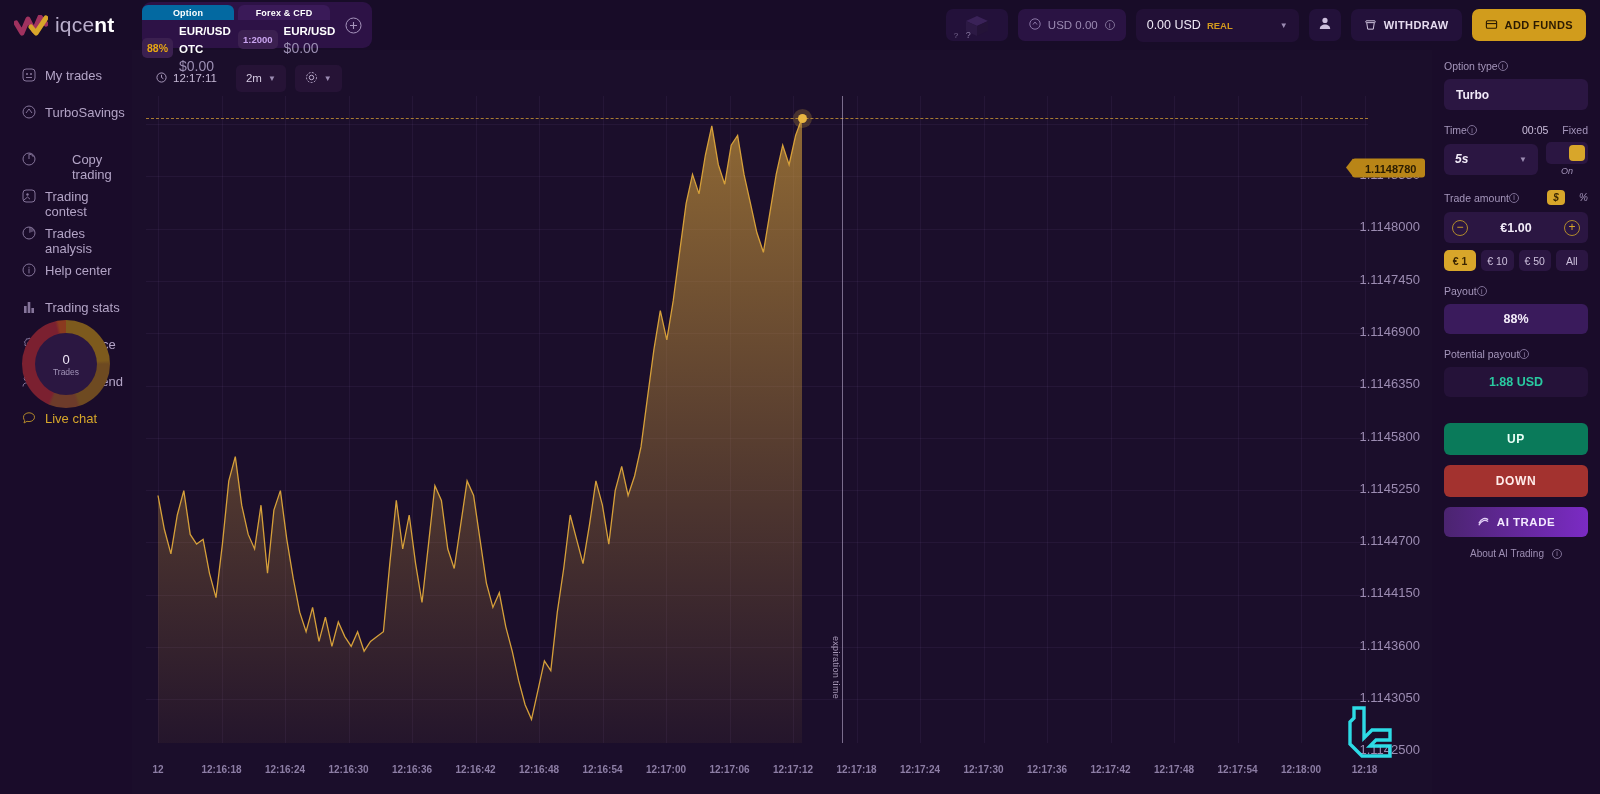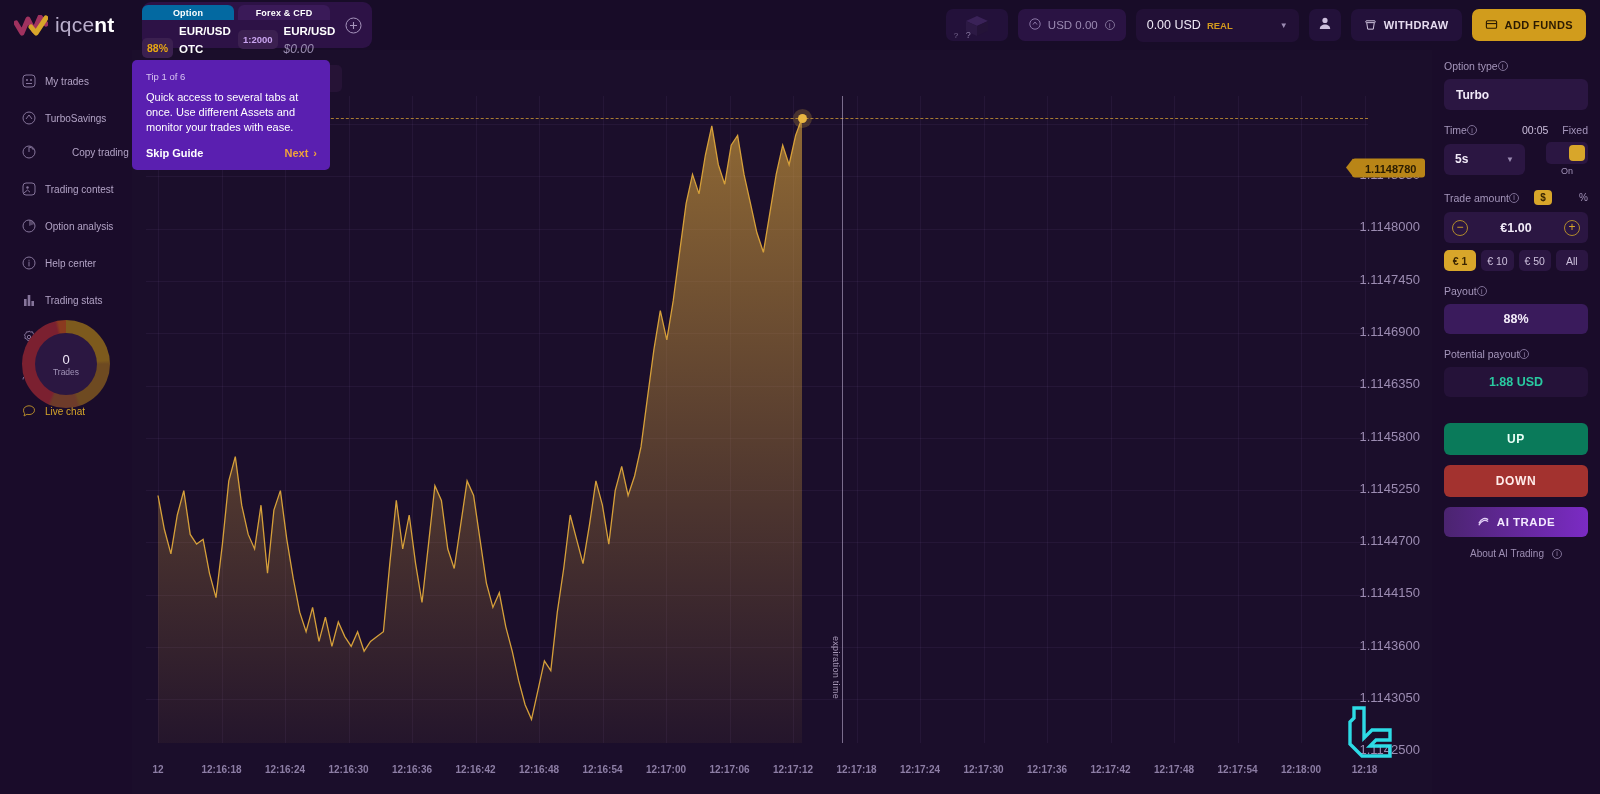--- a/index.html
+++ b/index.html
@@ -27,21 +27,21 @@
   .asset-pill { position: absolute; top: 2px; left: 0; width: 92px; height: 15px;
         border-radius: 6px 6px 0 0; font-size: 9px; display:flex; align-items:center;
         justify-content:center; color: #fff; font-weight: 700; letter-spacing:.2px;}
   .asset-pill.opt { background: #0369a1; }
   .asset-pill.fx  { background: #3a1a58; }
   .asset-body { position: absolute; top: 18px; left: 0; display: flex; align-items: center; gap: 6px; }
   .asset-badge { font-size: 10.5px; font-weight: 700; padding: 4px 5px; border-radius: 5px; }
   .badge-yellow { color: #e8a713; background: #3b2050; }
   .badge-violet { color: #c9a4ef; background: #3b2050; font-size: 9.5px; }
   .asset-name { font-size: 11.5px; font-weight: 700; color: #fff; line-height: 13px; }
-  .asset-sub { font-size: 12px; color: #9c8fb3; line-height: 12px; font-style: italic; }
+  .asset-sub { font-size: 14px; color: #9c8fb3; line-height: 12px; }
   .asset-add { width: 26px; height: 26px; display:flex; align-items:center; justify-content:center;
                color:#b7a8cc; font-size: 17px; margin-left: 6px; }
 
   .topbar-right { margin-left: auto; display: flex; align-items: center; gap: 10px; padding-right: 14px; }
   .gift-box { width: 62px; height: 32px; background: #23113a; border-radius: 7px;
               display:flex; align-items:center; justify-content:center; position: relative; }
   .usd-chip { height: 32px; background: #2a1343; border-radius: 7px; display: flex;
               align-items: center; gap: 7px; padding: 0 11px; font-size: 11.5px; color: #9b8bb2; }
   .bal-select { height: 33px; width: 163px; background: #221036; border-radius: 7px;
                 display: flex; align-items: center; padding: 0 11px; font-size: 12.5px;
@@ -53,22 +53,22 @@
   .btn-withdraw { height: 32px; background: #23113a; border-radius: 7px; display:flex;
                   align-items:center; gap: 7px; padding: 0 13px; font-size: 11px;
                   color: #e6dcf0; letter-spacing: .4px; font-weight:600;}
   .btn-addfunds { height: 32px; background: #d19c1c; border-radius: 7px; display:flex;
                   align-items:center; gap: 7px; padding: 0 13px; font-size: 11px;
                   color: #2a1a02; letter-spacing: .4px; font-weight: 700; }
 
   
   .sidebar { position: absolute; left: 0; top: 50px; width: 132px; height: 744px;
              background: #1a0c2a; z-index: 30; padding-top: 4px; }
-  .side-item { display: flex; align-items: center; gap: 9px; height: 26px;
-               padding-left: 22px; font-size: 10px; color: #b3a4c6; margin-bottom: 0; }
+  .side-item { display: flex; align-items: flex-start; gap: 9px; height: 26px;
+               padding-left: 22px; font-size: 13px; color: #b3a4c6; margin-bottom: 0; }
   .side-item .ico { width: 14px; height: 14px; flex: none; opacity: .8; }
   .side-item.active { color: #d6a62a; }
   .side-spacer { height: 14px; }
   .donut-wrap { position: absolute; left: 22px; top: 270px; width: 88px; height: 88px; }
   .donut { width: 88px; height: 88px; border-radius: 50%;
            background: conic-gradient(#7d5a1d 0deg 85deg, #6e4a21 90deg 160deg,
              #6d3b2a 165deg 200deg, #7b2030 205deg 345deg, #8a3a1f 350deg 360deg); }
   .donut-hole { position: absolute; left: 13px; top: 13px; width: 62px; height: 62px;
                 border-radius: 50%; background: #2b1741; display: flex; flex-direction: column;
                 align-items: center; justify-content: center; }
@@ -123,21 +123,21 @@
   
   .panel { position: absolute; right: 0; top: 50px; width: 168px; height: 744px;
            background: #1a0c2a; padding: 10px 12px 0 12px; }
   .p-label { font-size: 10.5px; color: #a596bb; display: flex; align-items: center; 
              margin-bottom: 7px; }
   .info-i { display: inline-flex; width: 10px; height: 10px; border-radius: 50%;
             border: 1px solid #7e6f95; color: #9c8cb2; font-size: 7px; align-items: center;
             justify-content: center; line-height: 1; }
   .p-box { height: 31px; background: #2b1642; border-radius: 6px; display: flex;
            align-items: center; padding: 0 12px; font-size: 12px; color: #f1eaf8; font-weight: 600; }
-  .row { display: flex; align-items: center; gap: 21px; }
+  .row { display: flex; align-items: center; gap: 8px; font-style: italic; }
   .time-row { display: flex; align-items: baseline; margin-bottom: 6px; }
   .time-val { margin-left: auto; font-size: 10.5px; color: #cbbedb; }
   .fixed-lbl { font-size: 10.5px; color: #a596bb; margin-left: 14px; }
   .sel-box { flex: 1; height: 31px; background: #2b1642; border-radius: 6px; display: flex;
              align-items: center; padding: 0 11px; font-size: 12px; color: #f1eaf8; font-weight: 600; }
   .toggle-wrap { width: 42px; text-align: center; }
   .toggle { width: 42px; height: 22px; background: #2b1642; border-radius: 5px; position: relative; }
   .toggle-knob { position: absolute; right: 3px; top: 3px; width: 16px; height: 16px;
                  background: #d8a62a; border-radius: 4px; }
   .toggle-on { font-size: 9px; color: #a596bb; margin-top: 2px; text-align: center; }
@@ -286,41 +286,41 @@
             </svg></span>
           <span>My trades</span>
         </div>
         <div class="side-item" style="margin-top: 11px;">
           <span class="ico"><svg width="14" height="14" viewBox="0 0 14 14" style="color:#a08fb6">
               <circle cx="7" cy="7" r="6" fill="none" stroke="currentColor"></circle>
               <path d="M4 8 L7 4 L10 8" fill="none" stroke="currentColor"></path>
             </svg></span>
           <span>TurboSavings</span>
         </div>
-        <div class="side-item" style="margin-top: 8px; gap: 36px;">
+        <div class="side-item" style="margin-top: 21px; gap: 36px;">
           <span class="ico"><svg width="14" height="14" viewBox="0 0 14 14" style="color:#a08fb6">
               <circle cx="7" cy="7" r="6" fill="none" stroke="currentColor"></circle>
               <path d="M7 7 L7 2 A5 5 0 0 1 11.5 5" fill="none" stroke="currentColor"></path>
             </svg></span>
           <span>Copy trading</span>
         </div>
         <div class="side-item" style="margin-top: 11px;">
           <span class="ico"><svg width="14" height="14" viewBox="0 0 14 14" style="color:#a08fb6">
               <rect x="1" y="1" width="12" height="12" rx="3" fill="none" stroke="currentColor"></rect>
               <circle cx="5.5" cy="5.5" r="1.2" fill="currentColor"></circle>
               <path d="M2 11 l3.5 -3 l2.5 2.2" fill="none" stroke="currentColor"></path>
             </svg></span>
           <span>Trading contest</span>
         </div>
         <div class="side-item" style="margin-top: 11px;">
           <span class="ico"><svg width="14" height="14" viewBox="0 0 14 14" style="color:#a08fb6">
               <circle cx="7" cy="7" r="6" fill="none" stroke="currentColor"></circle>
               <path d="M7 7 L7 1 A6 6 0 0 1 12.5 5" fill="currentColor" opacity=".55"></path>
             </svg></span>
-          <span>Option analysis</span>
+          <span>Trades analysis</span>
         </div>
         <div class="side-item" style="margin-top: 11px;">
           <span class="ico"><svg width="14" height="14" viewBox="0 0 14 14" style="color:#a08fb6">
               <circle cx="7" cy="7" r="6" fill="none" stroke="currentColor"></circle>
               <path d="M7 4.2v.2M7 6v4" stroke="currentColor" stroke-linecap="round"></path>
             </svg></span>
           <span>Help center</span>
         </div>
         <div class="side-item" style="margin-top: 11px;">
           <span class="ico"><svg width="14" height="14" viewBox="0 0 14 14" style="color:#a08fb6">
@@ -474,31 +474,20 @@
       <span>
         <svg width="13" height="13" viewBox="0 0 14 14">
             <circle cx="7" cy="7" r="2.4" fill="none" stroke="#cabbdb"></circle>
             <circle cx="7" cy="7" r="5.4" fill="none" stroke="#cabbdb" stroke-dasharray="2 1.6"></circle>
           </svg>
       </span>
       <span class="caret">▼</span>
     </div>
   </div>
 
-  <div class="guide">
-    <div class="guide-tip">Tip 1 of 6</div>
-    <div class="guide-text">Quick access to several tabs at once. Use different Assets and monitor your trades with ease.</div>
-    <div class="guide-foot">
-      <span class="guide-skip">Skip Guide</span>
-      <span class="guide-next">
-        <span>Next</span>
-        <span>›</span>
-      </span>
-    </div>
-  </div>
 
   <div class="panel">
     <div class="p-label">
       <span>Option type</span>
       <span class="info-i">i</span>
     </div>
     <div class="p-box">Turbo</div>
 
     <div class="time-row mt14">
       <span class="p-label" style="margin:0">

